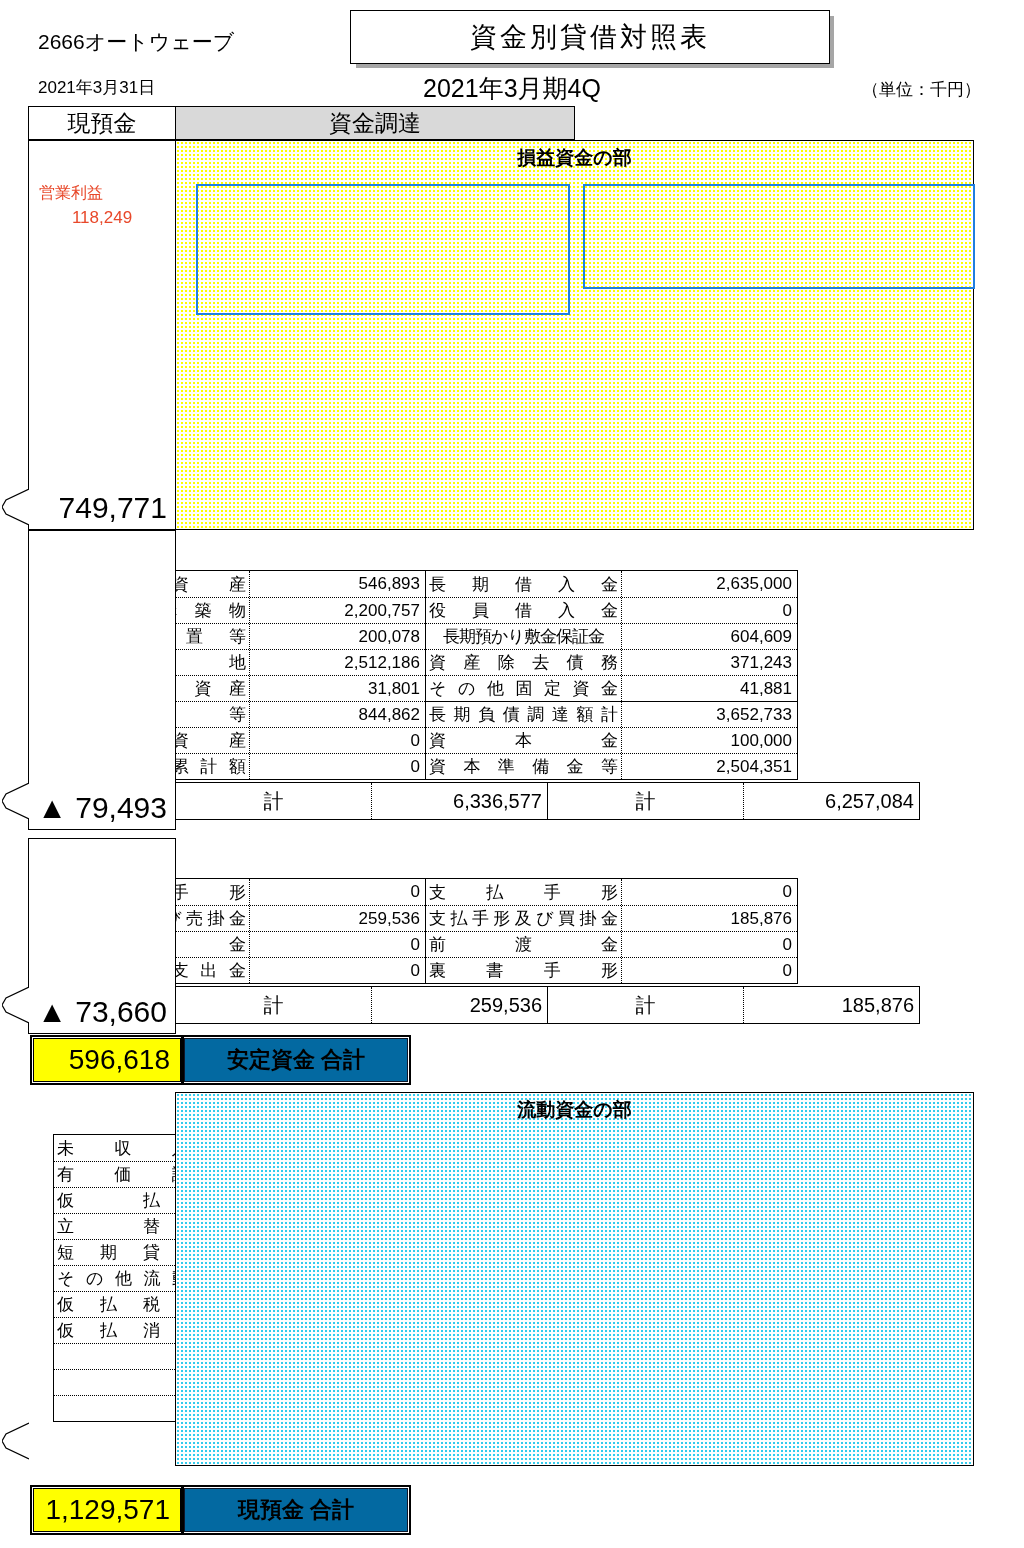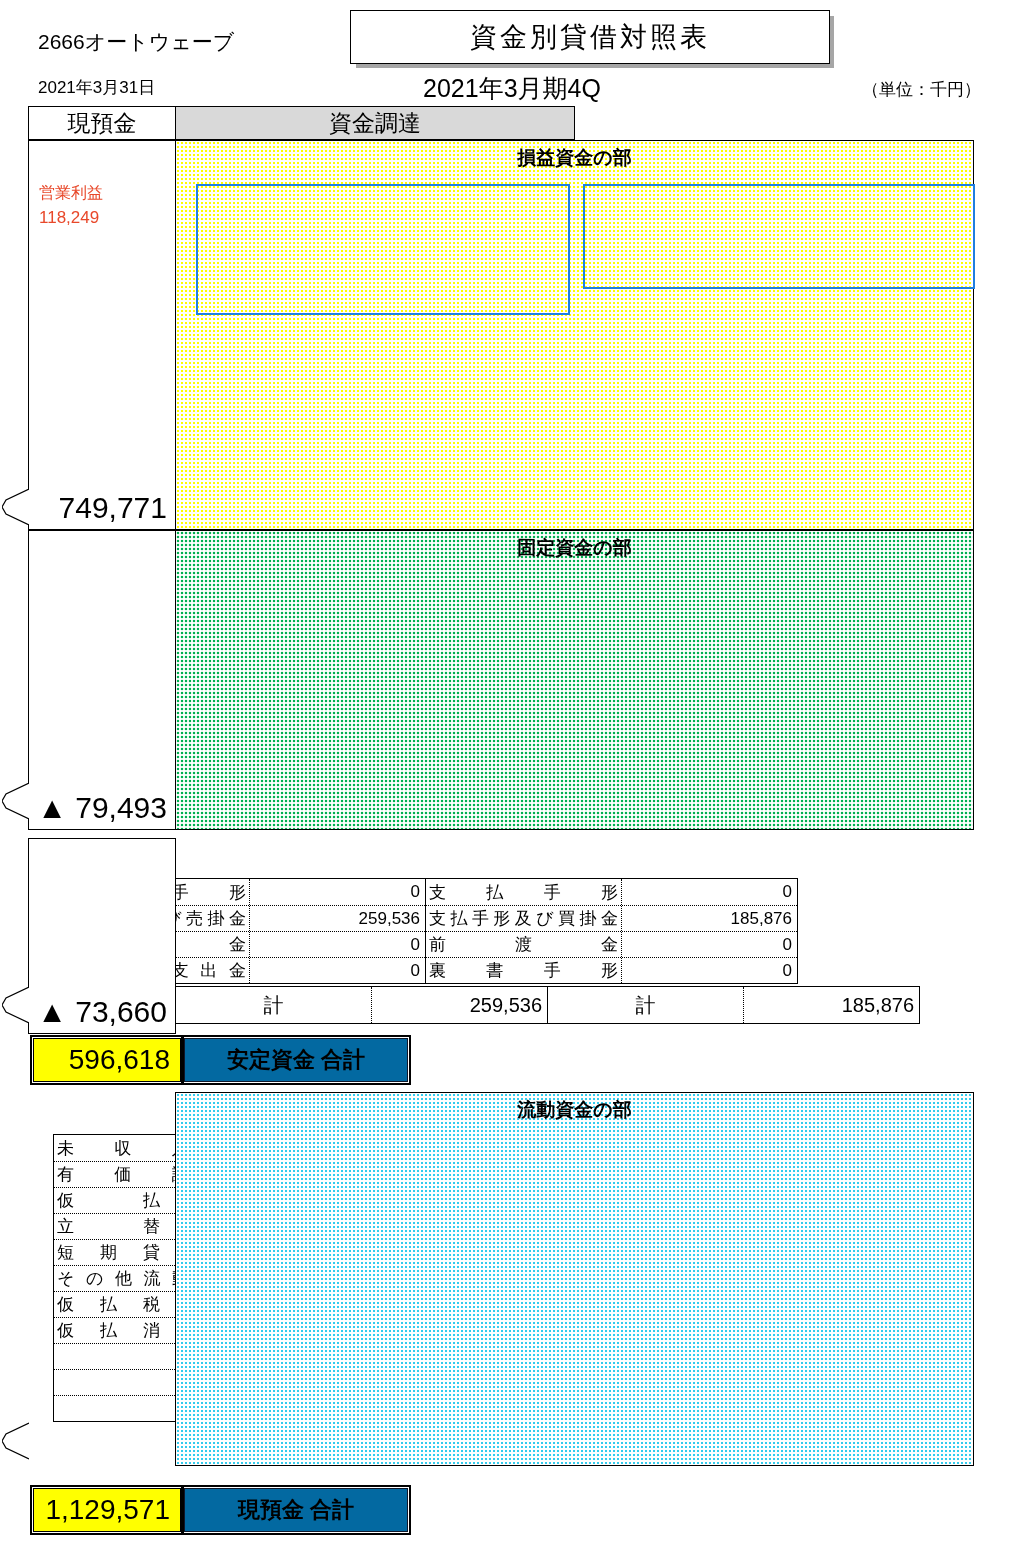--- a/index.html
+++ b/index.html
@@ -48,21 +48,21 @@
     border:1px solid #000;box-sizing:border-box;background:#fff;
     z-index:3;
   }
   .cashval{
     position:absolute;right:8px;bottom:4px;font-size:30px;white-space:nowrap;
   }
   .cashnote{
     position:absolute;left:10px;top:42px;width:130px;
     color:#e8482a;font-size:16px;
   }
-  .cashnote .n2{display:block;text-align:left;padding-right:4px;margin-top:4px;font-size:17px;}
+  .cashnote .n2{display:block;text-align:center;padding-right:4px;margin-top:4px;font-size:17px;}
 
   .body{
     position:absolute;left:147px;top:0;width:799px;height:100%;
     border:1px solid #000;box-sizing:border-box;
     z-index:1;
   }
   
   .pat-yellow{
     background-color:#ffffff;
     background-image:
@@ -432,23 +432,20 @@
         <div class="tot-side right">
           <div class="tot-lbl">計</div>
           <div class="tot-val">749,771</div>
         </div>
       </div>
     </div>
     <div class="section" style="top: 530px; height: 300px;">
       <div class="cashcol">
         <div class="cashval">▲ 79,493</div>
       </div>
-      <div class="body pat-green">
-        <div class="sectitle">固定資金の部</div>
-      </div>
       <div class="grid" style="top: 40px;">
         <div class="side">
           <div class="row">
             <div class="lbl">
               <span>
                 <i style="font-style:normal">棚</i>
                 <i style="font-style:normal">卸</i>
                 <i style="font-style:normal">資</i>
                 <i style="font-style:normal">産</i>
               </span>

